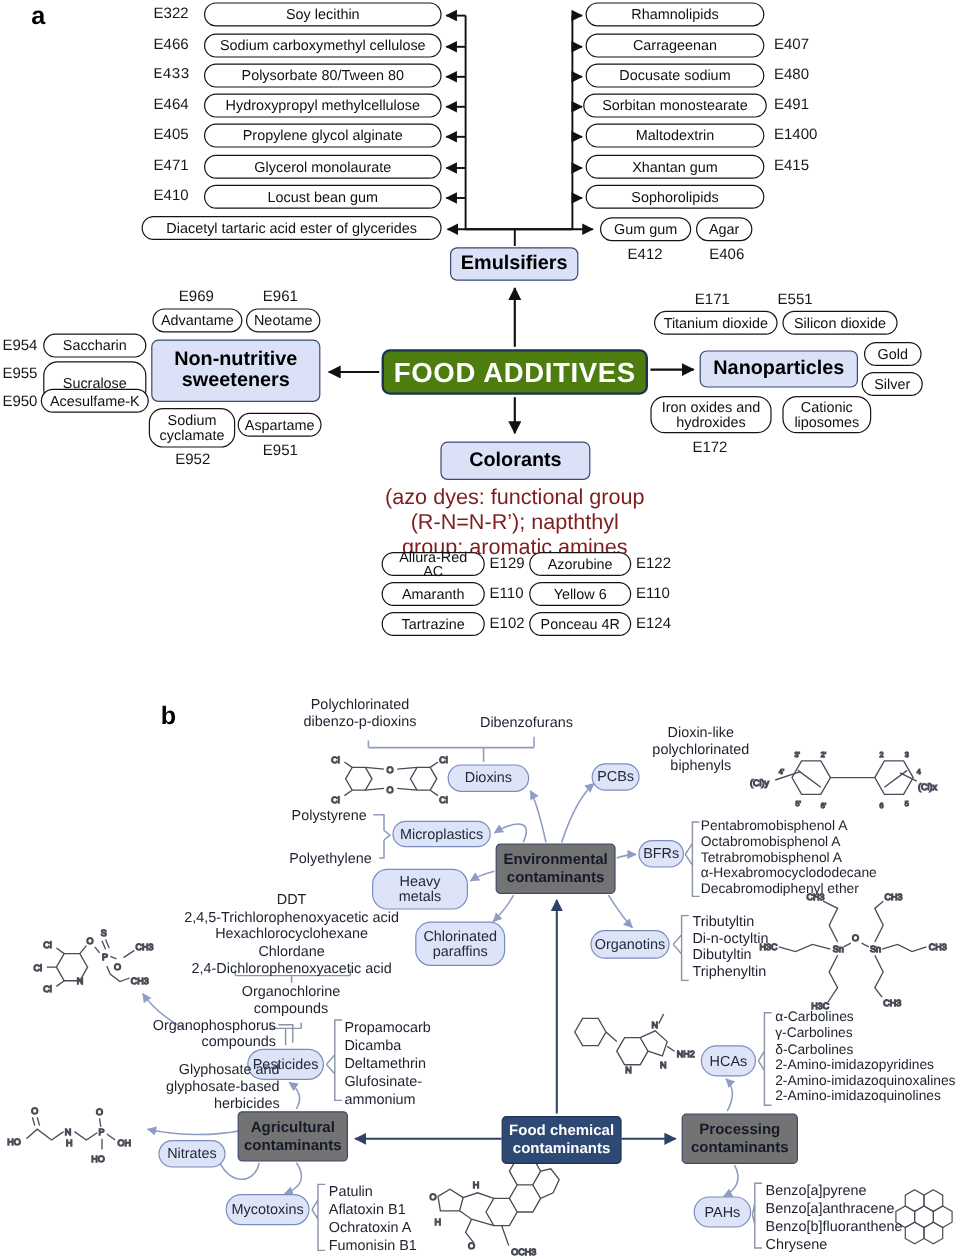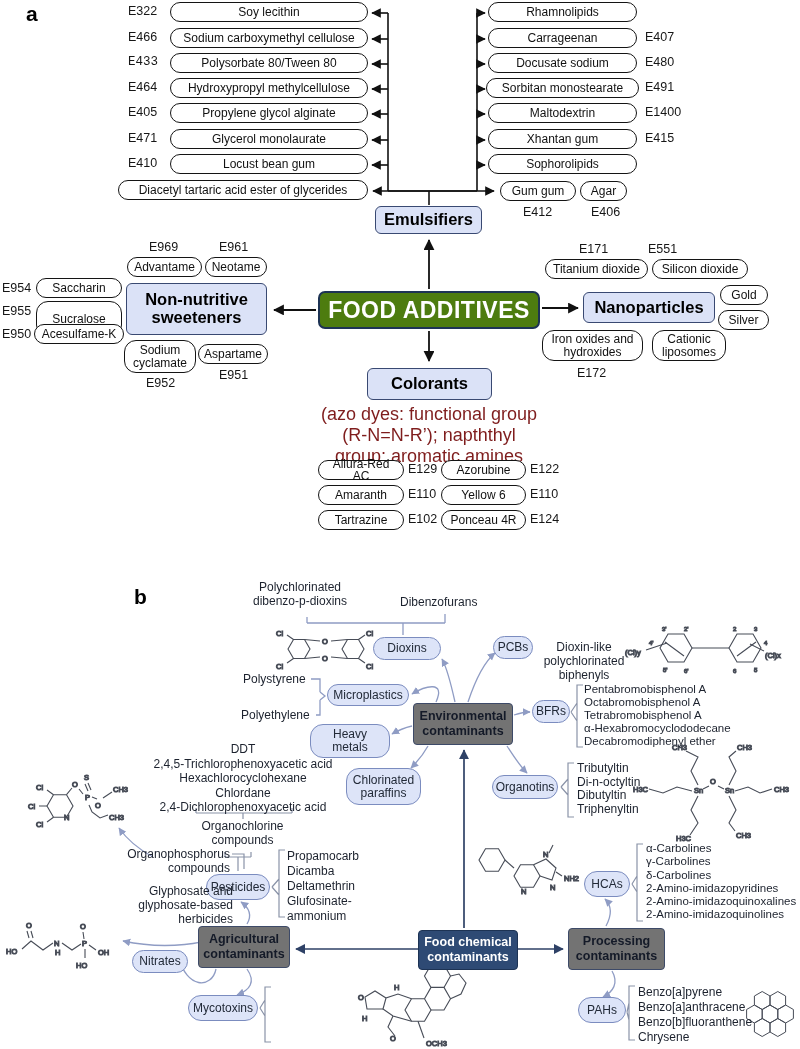--- a/index.html
+++ b/index.html
@@ -303,21 +303,21 @@
   <div class="code" style="left:530px;top:487px;">E110</div>
   <div class="cap" style="left:318px;top:510px;width:86px;height:20px;">Tartrazine</div>
   <div class="code" style="left:408px;top:512px;">E102</div>
   <div class="cap" style="left:441px;top:510px;width:85px;height:20px;">Ponceau 4R</div>
   <div class="code" style="left:530px;top:512px;">E124</div>
 
   <div class="panel-label" style="left:134px;top:585px;">b</div>
 
   <div class="lbl tc" style="left:238px;top:580px;width:124px;">Polychlorinated dibenzo-p-dioxins</div>
   <div class="lbl" style="left:400px;top:595px;">Dibenzofurans</div>
-  <div class="lbl tc" style="left:536px;top:640px;width:96px;">Dioxin-like polychlorinated biphenyls</div>
+  <div class="lbl tc" style="left:536px;top:603px;width:96px;">Dioxin-like polychlorinated biphenyls</div>
   <div class="lbl" style="left:243px;top:672px;">Polystyrene</div>
   <div class="lbl" style="left:241px;top:708px;">Polyethylene</div>
 
   <div class="bcap" style="left:373px;top:637px;width:68px;height:23px;">Dioxins</div>
   <div class="bcap" style="left:493px;top:636px;width:40px;height:23px;">PCBs</div>
   <div class="bcap" style="left:327px;top:684px;width:82px;height:22px;">Microplastics</div>
   <div class="bcap" style="left:310px;top:724px;width:80px;height:34px;">Heavy metals</div>
   <div class="bcap" style="left:532px;top:700px;width:38px;height:23px;">BFRs</div>
   <div class="bcap" style="left:346px;top:768px;width:75px;height:37px;">Chlorinated paraffins</div>
   <div class="bcap" style="left:492px;top:775px;width:66px;height:24px;">Organotins</div>
@@ -359,20 +359,26 @@
   <div class="lbl tr" style="left:90px;top:847px;width:140px;">Organophosphorus compounds</div>
   <div class="lbl tr" style="left:95px;top:884px;width:138px;">Glyphosate and glyphosate-based herbicides</div>
 
   <div class="list" style="left:287px;top:849px;width:76px;line-height:15px;">
     <div>Propamocarb</div>
     <div>Dicamba</div>
     <div>Deltamethrin</div>
     <div style="white-space:normal;">Glufosinate-ammonium</div>
   </div>
 
+  <div class="list" style="left:274px;top:986px;line-height:15px;">
+    <div>Patulin</div>
+    <div>Aflatoxin B1</div>
+    <div>Ochratoxin A</div>
+    <div>Fumonisin B1</div>
+  </div>
 
   <div class="list" style="left:646px;top:842px;font-size:11.5px;line-height:13.3px;">
     <div>α-Carbolines</div>
     <div>γ-Carbolines</div>
     <div>δ-Carbolines</div>
     <div>2-Amino-imidazopyridines</div>
     <div>2-Amino-imidazoquinoxalines</div>
     <div>2-Amino-imidazoquinolines</div>
   </div>
 

